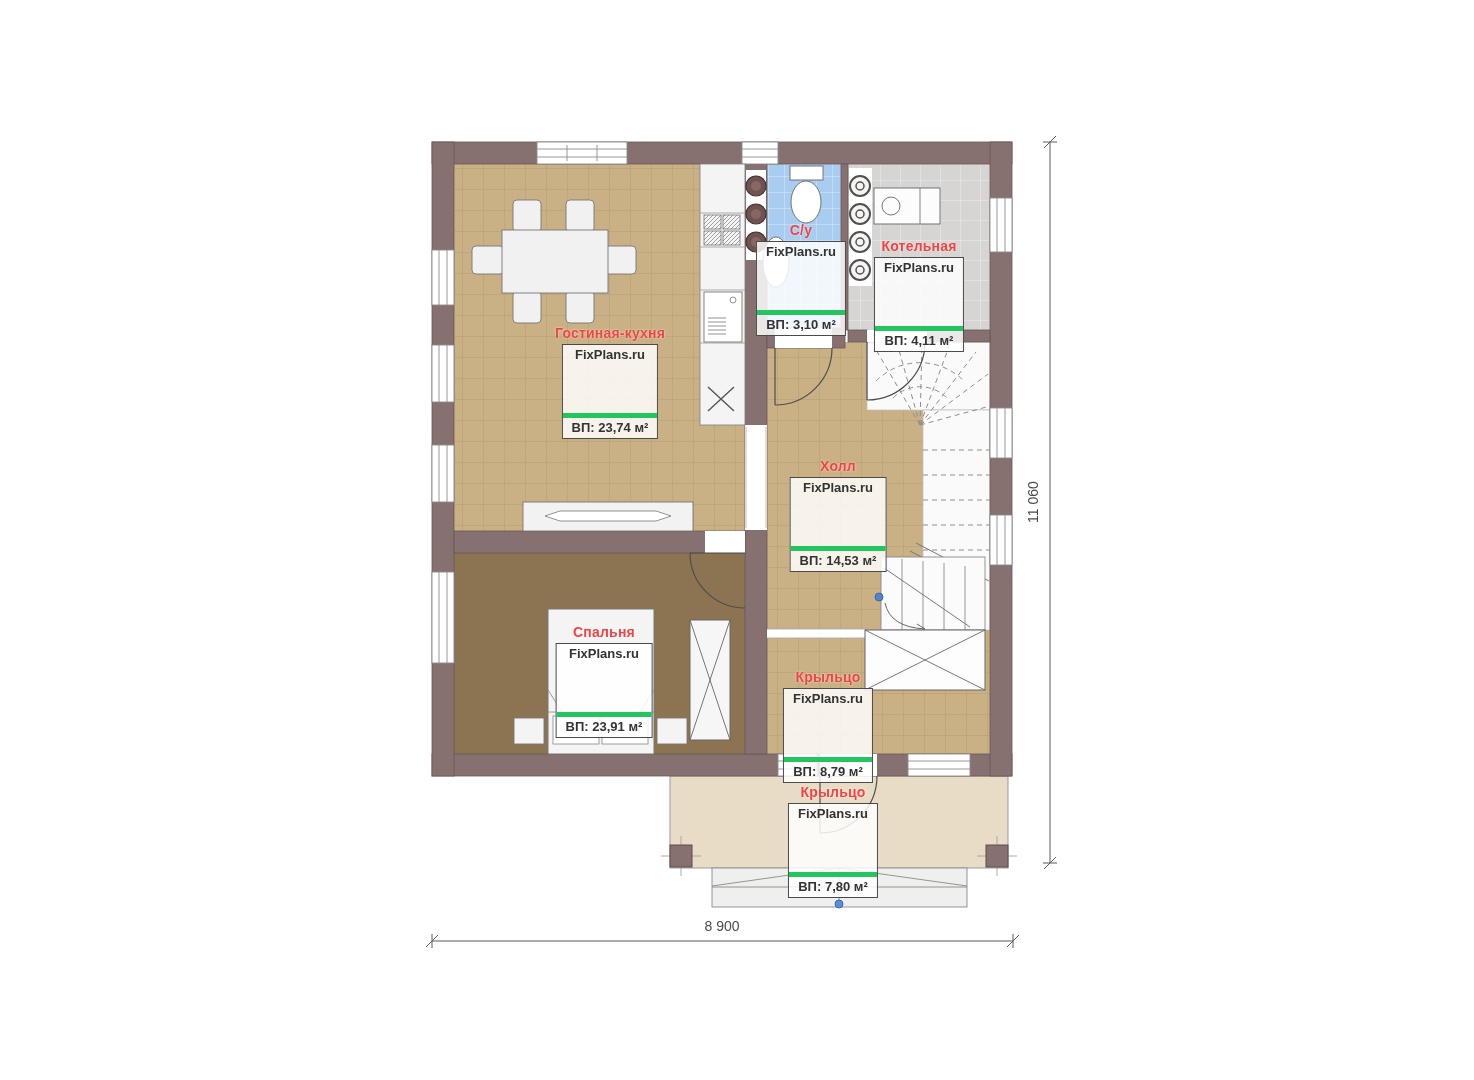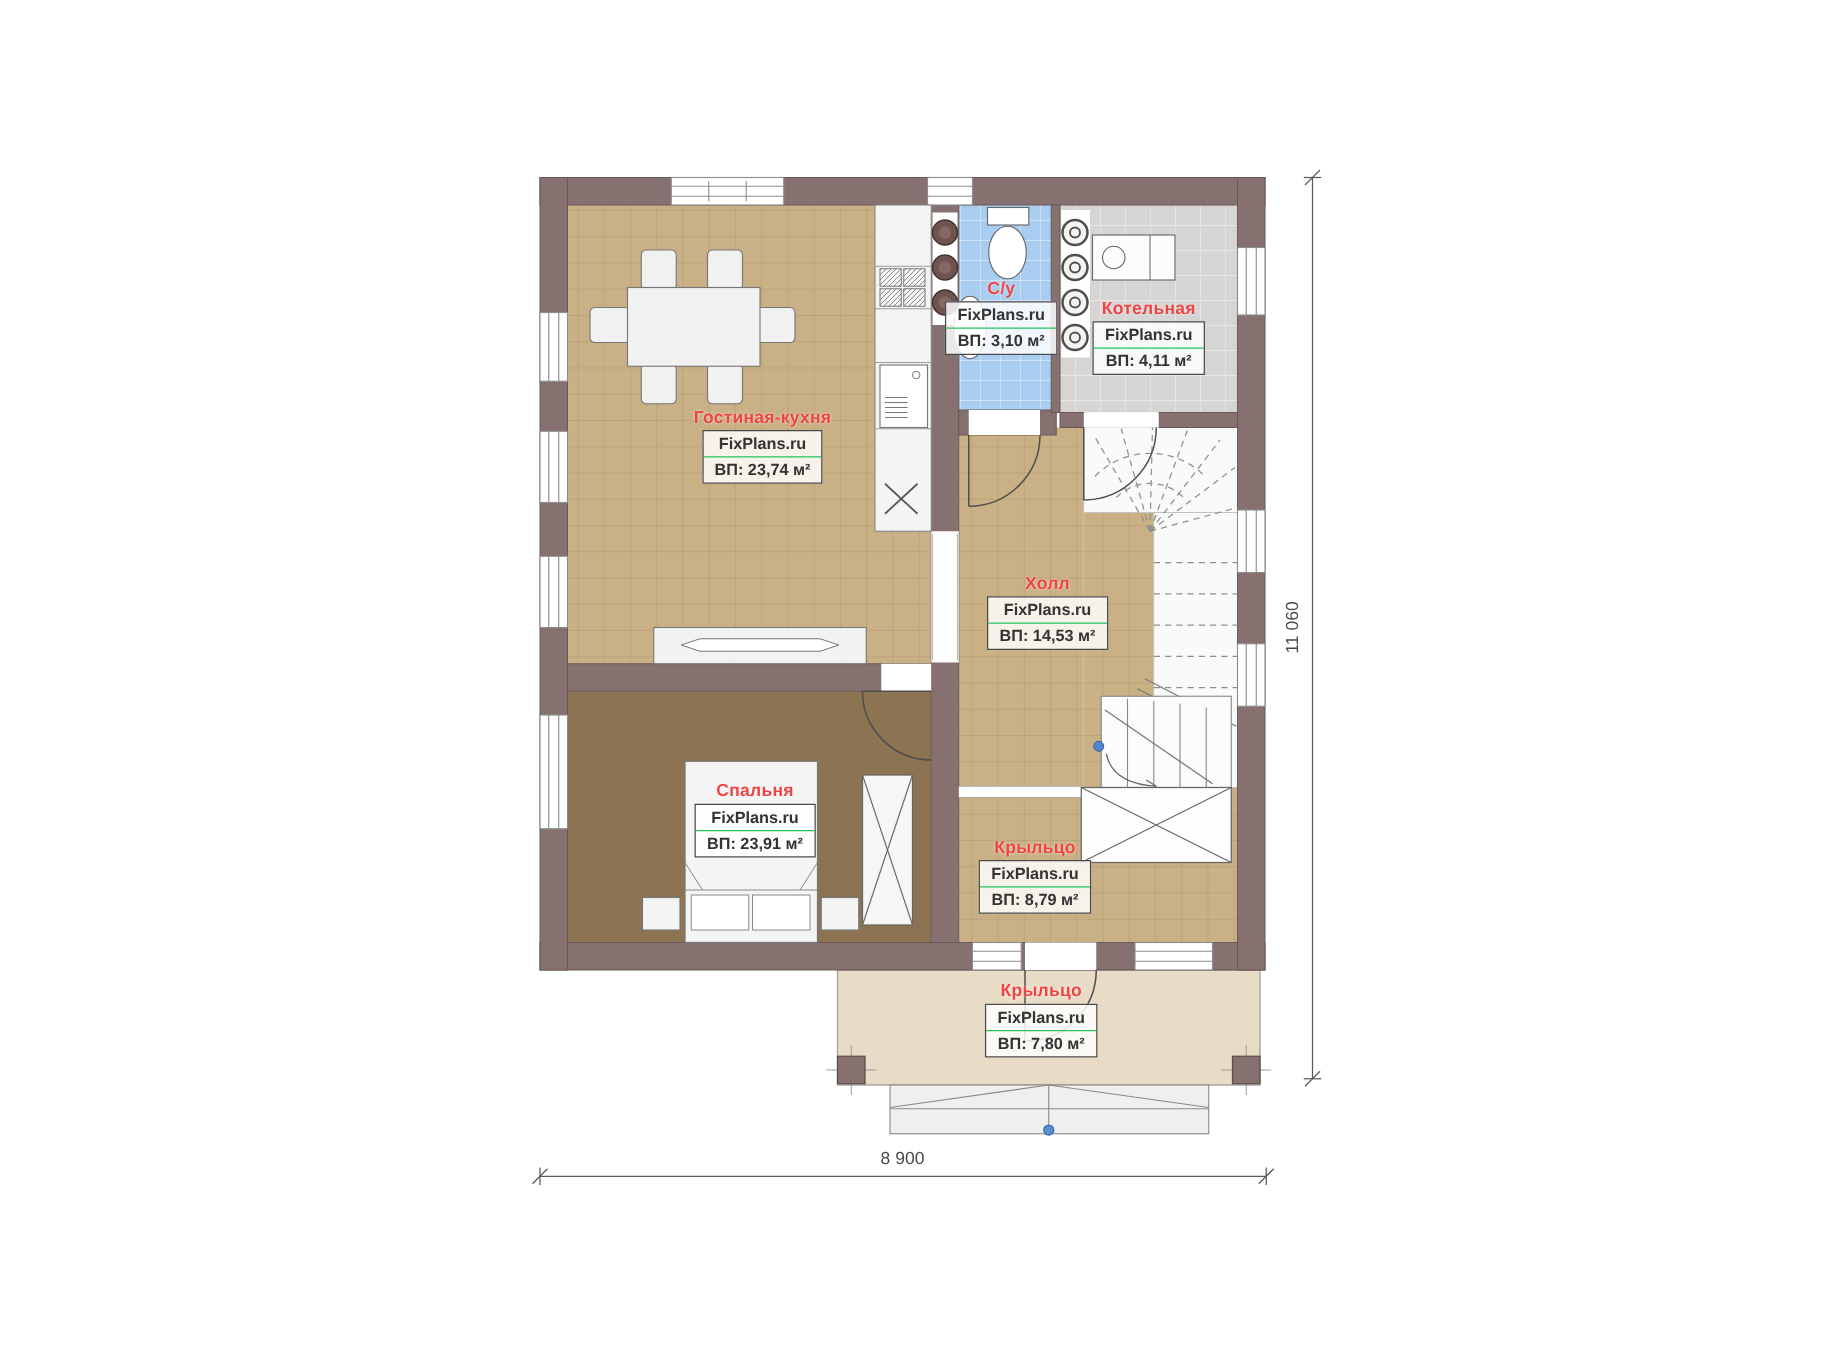--- a/index.html
+++ b/index.html
@@ -32,21 +32,21 @@
     border:1px solid #4a4a4a;
     background:rgba(255,255,255,.84);
   }
   .label-box .row{
     padding:2px 9px;
     font-size:13px;
     font-weight:600;
     color:#333333;
     line-height:16px;
   }
-  .label-box .row + .row{border-top:1px solid #22c55e;}
+  .label-box .row + .row{border-top:5px solid #22c55e;margin-top:48px;}
   .dim-text{
     font-size:14px;
     fill:#4a4a4a;
     font-family:"Liberation Sans",sans-serif;
   }
 </style>
 </head>
 <body>
 
 <div class="canvas">

